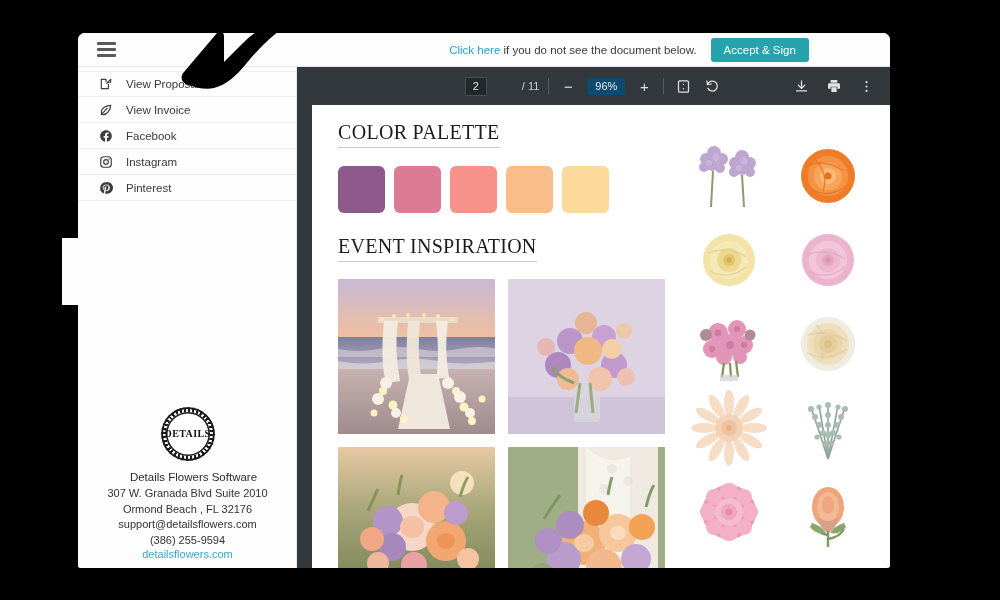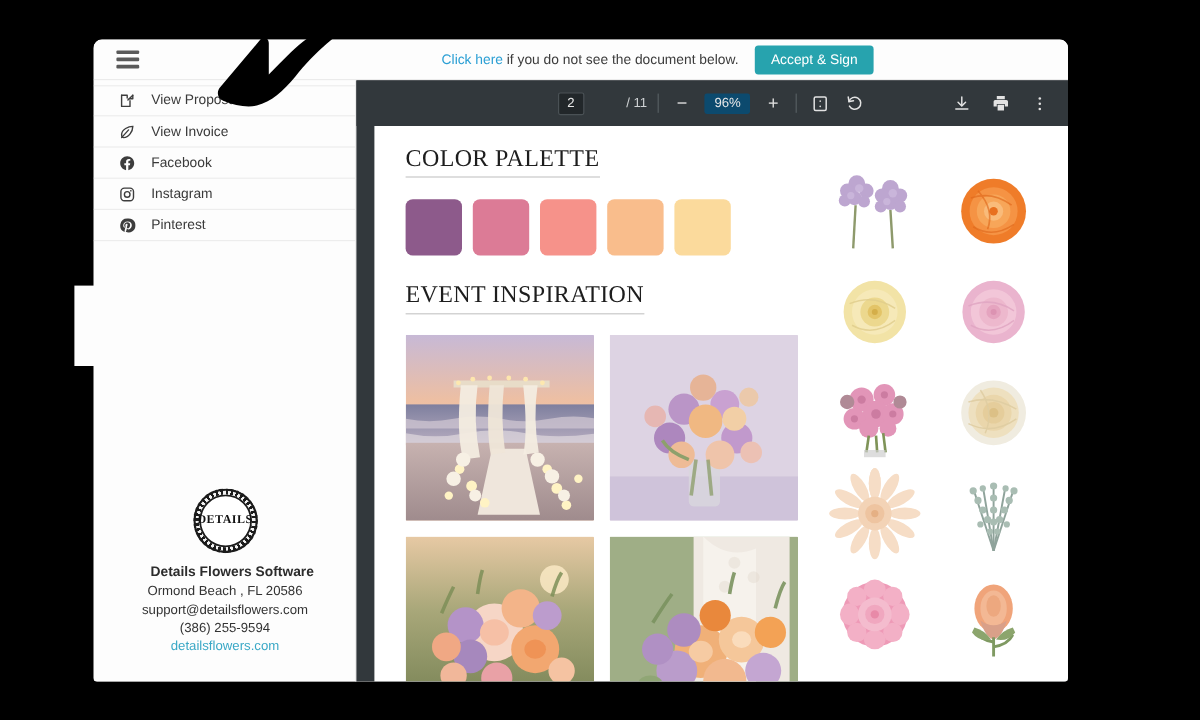--- a/index.html
+++ b/index.html
@@ -28,21 +28,21 @@
   .hamburger {
     position:absolute; left:19px; top:9px;
     width:19px; height:15px;
     display:flex; flex-direction:column; justify-content:space-between;
     cursor:pointer;
   }
   .hamburger span { display:block; height:2.6px; background:#5a5a5a; border-radius:1px; }
 
   .topbar-center {
     position:absolute; left:290px; top:0; width:522px; height:34px;
-    display:flex; align-items:center; gap:14px;
+    display:flex; align-items:center; justify-content:center; gap:14px;
   }
   .notice { font-size:11.5px; color:#3b3b3b; white-space:nowrap; }
   .notice a { color:#2b9fd4; text-decoration:none; cursor:pointer; }
   .accept-btn {
     background:#27a3ae; color:#fff; border:none;
     font-size:11.5px; padding:6px 13px; border-radius:3px;
     cursor:pointer; white-space:nowrap;
     font-family:"Liberation Sans", sans-serif;
   }
 
@@ -89,21 +89,21 @@
   }
   .logo-seal::before{
     content:""; position:absolute; left:5px; top:5px; right:5px; bottom:5px;
     border-radius:50%; background:#fff; box-shadow:inset 0 0 0 1.5px #1b1b1b;
   }
   .logo-seal .seal-text{
     position:relative; z-index:2; width:100%; text-align:center;
     font-family:"Liberation Serif", serif; font-weight:bold;
     font-size:10px; letter-spacing:.4px; color:#111; line-height:1;
   }
-  .brand-name { font-size:11.5px; font-weight:bold; color:#2c2c2c; margin-bottom:3px;padding-left:12px; }
+  .brand-name { font-size:11.5px; font-weight:normal; color:#2c2c2c; margin-bottom:3px;padding-left:12px; }
   .brand-line { font-size:11px; color:#333; line-height:15.5px; }
   .brand-link { font-size:11px; color:#3aa8c6; cursor:pointer; }
 
   
   .viewer {
     position:absolute; left:219px; top:34px;
     width:593px; height:501px; background:#32383c;
   }
   .pdf-toolbar {
     position:absolute; left:0; top:0; width:593px; height:38px;
@@ -240,21 +240,22 @@
         </span>
         <span class="menu-label">Pinterest</span>
       </div>
     </div>
 
     <div class="brand">
       <div class="logo-seal">
         <div class="seal-text">DETAILS</div>
       </div>
       <div class="brand-name">Details Flowers Software</div>
-      <div class="brand-line">Ormond Beach , FL 20586</div>
+      <div class="brand-line">307 W. Granada Blvd Suite 2010</div>
+      <div class="brand-line">Ormond Beach , FL 32176</div>
       <div class="brand-line">support@detailsflowers.com</div>
       <div class="brand-line">(386) 255-9594</div>
       <div class="brand-link">detailsflowers.com</div>
     </div>
   </div>
 
   <div class="viewer">
 
     <div class="pdf-toolbar">
       <div class="tb-center">

